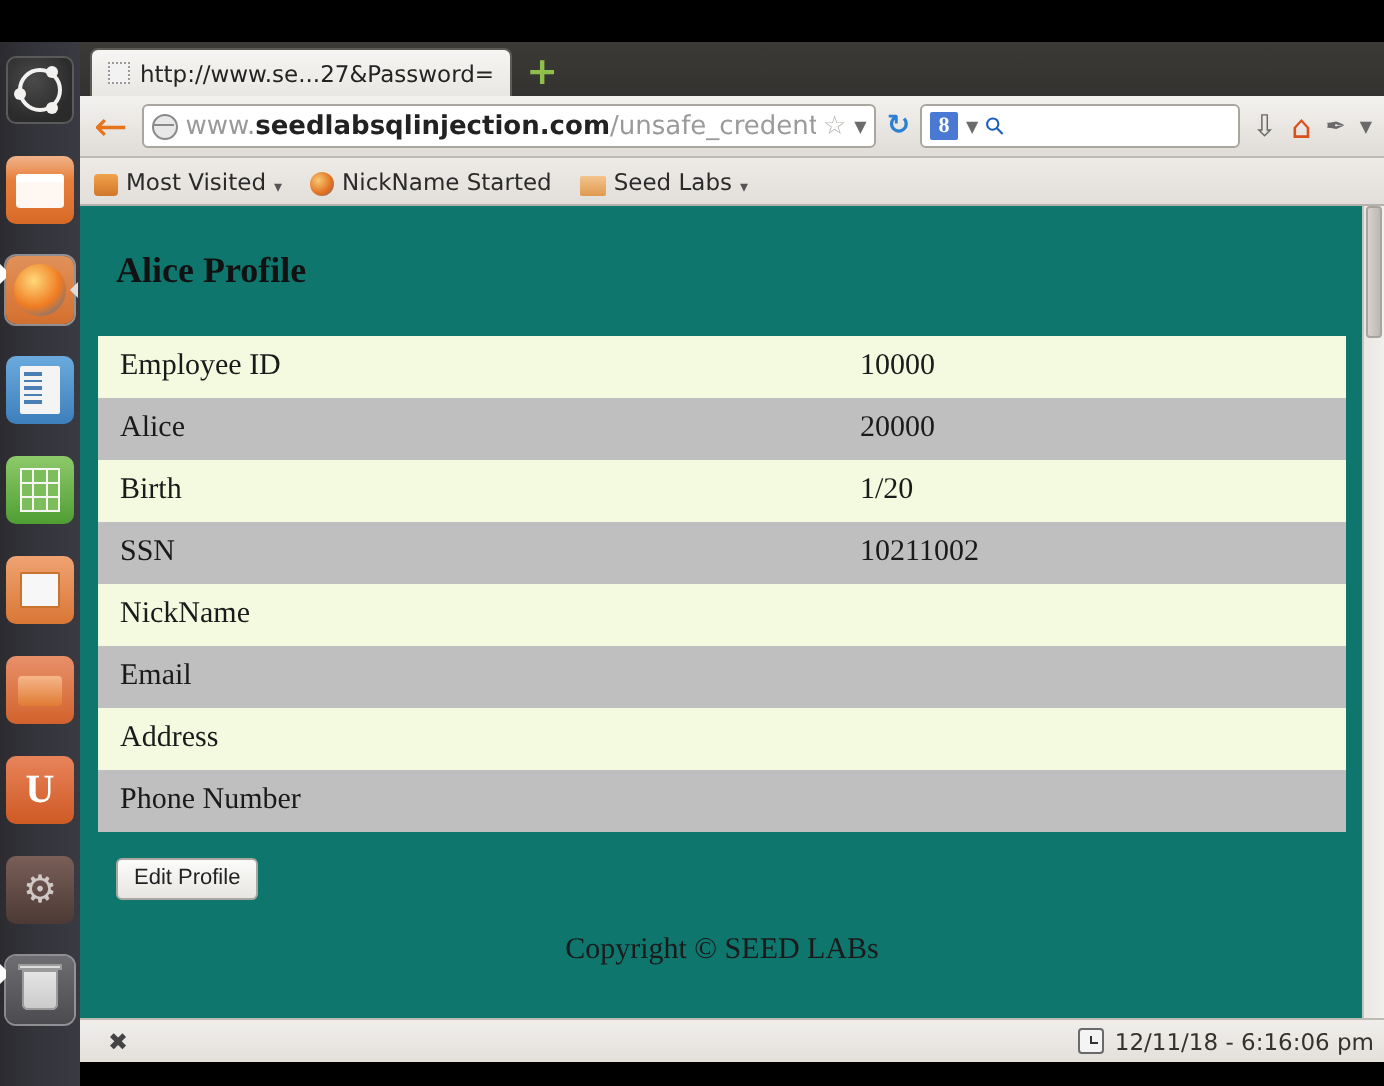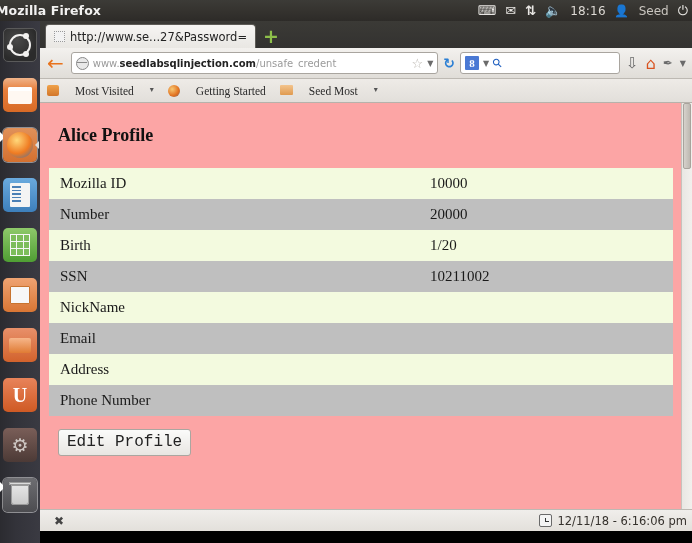--- a/index.html
+++ b/index.html
@@ -181,21 +181,21 @@
   .globe-icon {
     width: 13px; height: 13px; border-radius: 50%;
     border: 1.5px solid #8a8a8a; flex: none; position: relative;
     background: #e8e8e8;
   }
   .globe-icon::after {
     content: ""; position: absolute; left: 0; top: 4.5px;
     width: 10px; height: 1px; background: #8a8a8a;
   }
   .url-text {
-    font-size: 10px; color: #9a9a9a; white-space: nowrap; overflow: hidden;
+    font-size: 13px; color: #9a9a9a; white-space: nowrap; overflow: hidden;
     flex: 1 1 auto; min-width: 0;
   }
   .url-text .host { color: #222; font-weight: bold; }
   .url-text .scheme { color: #9a9a9a; }
   .star-icon { color: #b9b5ae; font-size: 13px; flex: none; }
   .caret { color: #6b6b6b; font-size: 8px; flex: none; }
   .reload-icon { color: #2b7fd4; font-size: 14px; font-weight: bold; flex: none; }
   .searchbar {
     width: 160px; height: 22px; flex: none;
     background: #fff; border: 1px solid #a9a59f; border-radius: 3px;
@@ -212,36 +212,36 @@
   .tb-icon { font-size: 15px; color: #6a6a6a; flex: none; padding: 0 1px; }
   .home-icon { color: #d9521e; font-size: 16px; }
   
   .bookmarksbar {
     height: 24px;
     background: linear-gradient(to bottom, #eeebe7 0%, #e2dfda 100%);
     border-bottom: 1px solid #b6b2ab;
     display: flex; align-items: center; gap: 14px; padding: 0 7px;
     font-size: 11.5px; color: #2a2a2a;
   }
-  .bm { display: flex; align-items: flex-start; gap: 16px; white-space: nowrap; font-family: Liberation Serif, serif; }
+  .bm { display: flex; align-items: flex-end; gap: 4px; white-space: nowrap; }
   .bm-ico-star { width: 12px; height: 11px; background: linear-gradient(#f0a24a,#d2762a); border-radius: 2px; }
   .bm-ico-ff { width: 12px; height: 12px; border-radius: 50%; background: radial-gradient(circle at 35% 35%, #f7c873, #e1701f 60%, #2b6ab5 120%); }
   .bm-ico-folder { width: 13px; height: 10px; background: linear-gradient(#f3c48d,#e09a4f); border-radius: 1px; }
   .bm-caret { font-size: 8px; color: #555; }
 
   
   .viewport {
     flex: 1 1 auto; position: relative;
     background: #f3fadf;
     overflow: hidden;
     display: flex;
   }
   .page {
     flex: 1 1 auto;
-    background: #fca5a5;
+    background: #0f766e;
     padding: 22px 8px 0 9px;
     font-family: "Liberation Serif", "DejaVu Serif", serif;
     color: #111;
     position: relative;
   }
   .page-title {
     font-size: 18px; font-weight: bold; color: #111;
     margin: 0 0 22px 9px;
     font-family: "Liberation Serif", "DejaVu Serif", serif;
   }
@@ -250,22 +250,22 @@
   .profile-table tr.odd  { background: #f3fadf; }
   .profile-table tr.even { background: #bfbfbf; }
   .profile-table td {
     font-size: 15px; color: #1a1a1a; padding: 0; vertical-align: middle;
     font-family: "Liberation Serif", "DejaVu Serif", serif;
   }
   .profile-table td.label { padding-left: 11px; width: 380px; }
   .profile-table td.value { padding-left: 1px; }
   .edit-btn {
     margin: 13px 0 0 9px;
-    font-family: Liberation Mono, monospace;
-    font-size: 16px; color: #222;
+    font-family: Liberation Sans, sans-serif;
+    font-size: 11px; color: #222;
     background: linear-gradient(to bottom, #fbfbfa 0%, #e8e6e2 100%);
     border: 1px solid #aaa6a0; border-radius: 3px;
     padding: 3px 8px 4px;
   }
   .copyright {
     text-align: center; font-size: 15px; color: #1a1a1a;
     margin-top: 17px;
     font-family: "Liberation Serif", "DejaVu Serif", serif;
   }
   
@@ -320,33 +320,20 @@
     width: 0; height: 0;
     border-top: 7px solid transparent; border-bottom: 7px solid transparent;
     border-right: 8px solid #5a5955;
   }
 </style>
 </head>
 <body>
 
 <div id="screen">
 
-  <div class="top-panel">
-    <div class="app-title">Mozilla Firefox</div>
-    <div class="panel-right">
-      <span class="panel-ind" style="font-size:13px;">⌨</span>
-      <span class="panel-ind" style="font-size:13px;">✉</span>
-      <span class="panel-ind" style="font-size:13px;font-weight:bold;">⇅</span>
-      <span class="panel-ind" style="font-size:13px;">🔈</span>
-      <span class="ind-time">18:16</span>
-      <span class="panel-ind" style="font-size:12px;">👤</span>
-      <span class="ind-user">Seed</span>
-      <span class="panel-ind" style="font-size:13px;">⏻</span>
-    </div>
-  </div>
 
   <div class="launcher">
 
     <div class="launcher-item">
       <div class="li-icon li-dash">
         <div class="ubuntu-logo">
             <i class="ul-a"></i>
             <i class="ul-b"></i>
             <i class="ul-c"></i>
           </div>
@@ -460,41 +447,41 @@
     </div>
 
     <div class="bookmarksbar">
       <div class="bm">
         <span class="bm-ico-star"></span>
         <span>Most Visited</span>
         <span class="bm-caret">▾</span>
       </div>
       <div class="bm">
         <span class="bm-ico-ff"></span>
-        <span>Getting Started</span>
+        <span>NickName Started</span>
       </div>
       <div class="bm">
         <span class="bm-ico-folder"></span>
-        <span>Seed Most</span>
+        <span>Seed Labs</span>
         <span class="bm-caret">▾</span>
       </div>
     </div>
 
     <div class="viewport">
       <div class="page">
         <h1 class="page-title">Alice Profile</h1>
 
         <table class="profile-table">
           <tbody>
             <tr class="odd">
-              <td class="label">Mozilla ID</td>
+              <td class="label">Employee ID</td>
               <td class="value">10000</td>
             </tr>
             <tr class="even">
-              <td class="label">Number</td>
+              <td class="label">Alice</td>
               <td class="value">20000</td>
             </tr>
             <tr class="odd">
               <td class="label">Birth</td>
               <td class="value">1/20</td>
             </tr>
             <tr class="even">
               <td class="label">SSN</td>
               <td class="value">10211002</td>
             </tr>
@@ -512,20 +499,21 @@
             </tr>
             <tr class="even">
               <td class="label">Phone Number</td>
               <td class="value"></td>
             </tr>
           </tbody>
         </table>
 
         <button class="edit-btn">Edit Profile</button>
 
+        <div class="copyright">Copyright © SEED LABs</div>
       </div>
 
       <div class="page-scrollbar">
         <div class="thumb"></div>
       </div>
     </div>
 
     <div class="statusbar">
       <span class="status-left-x">✖</span>
       <span class="clock-icon"></span>

